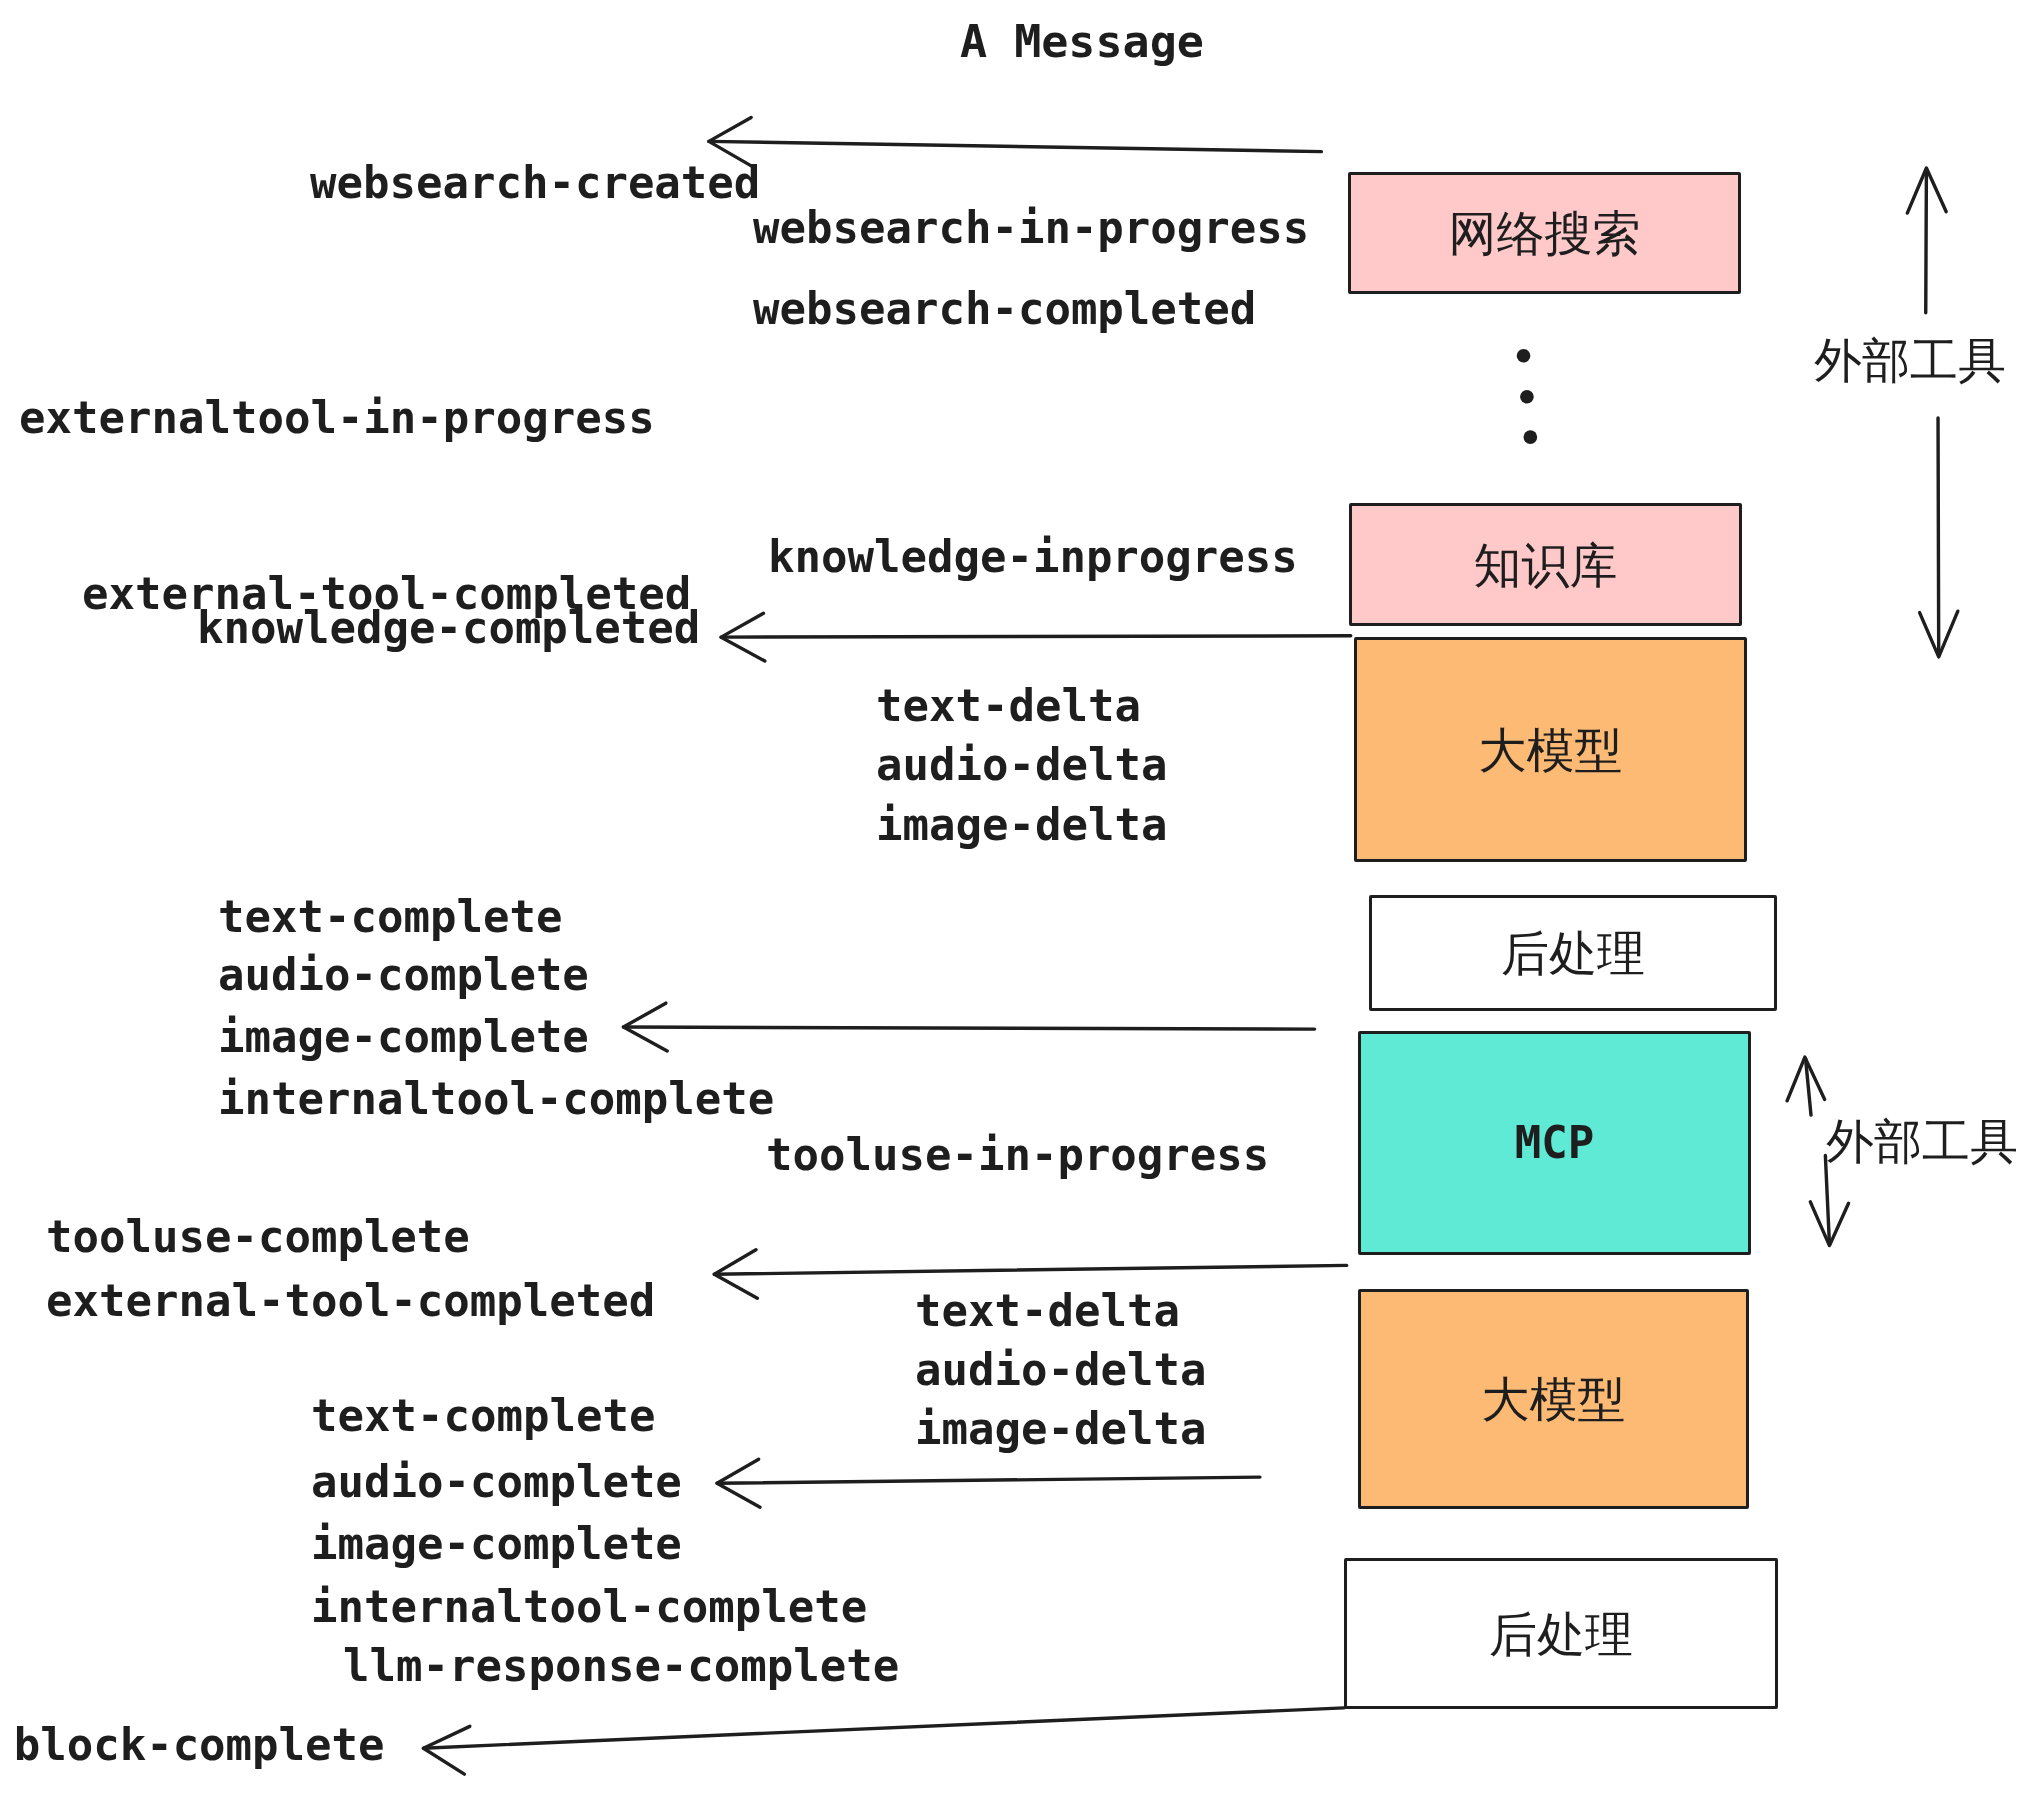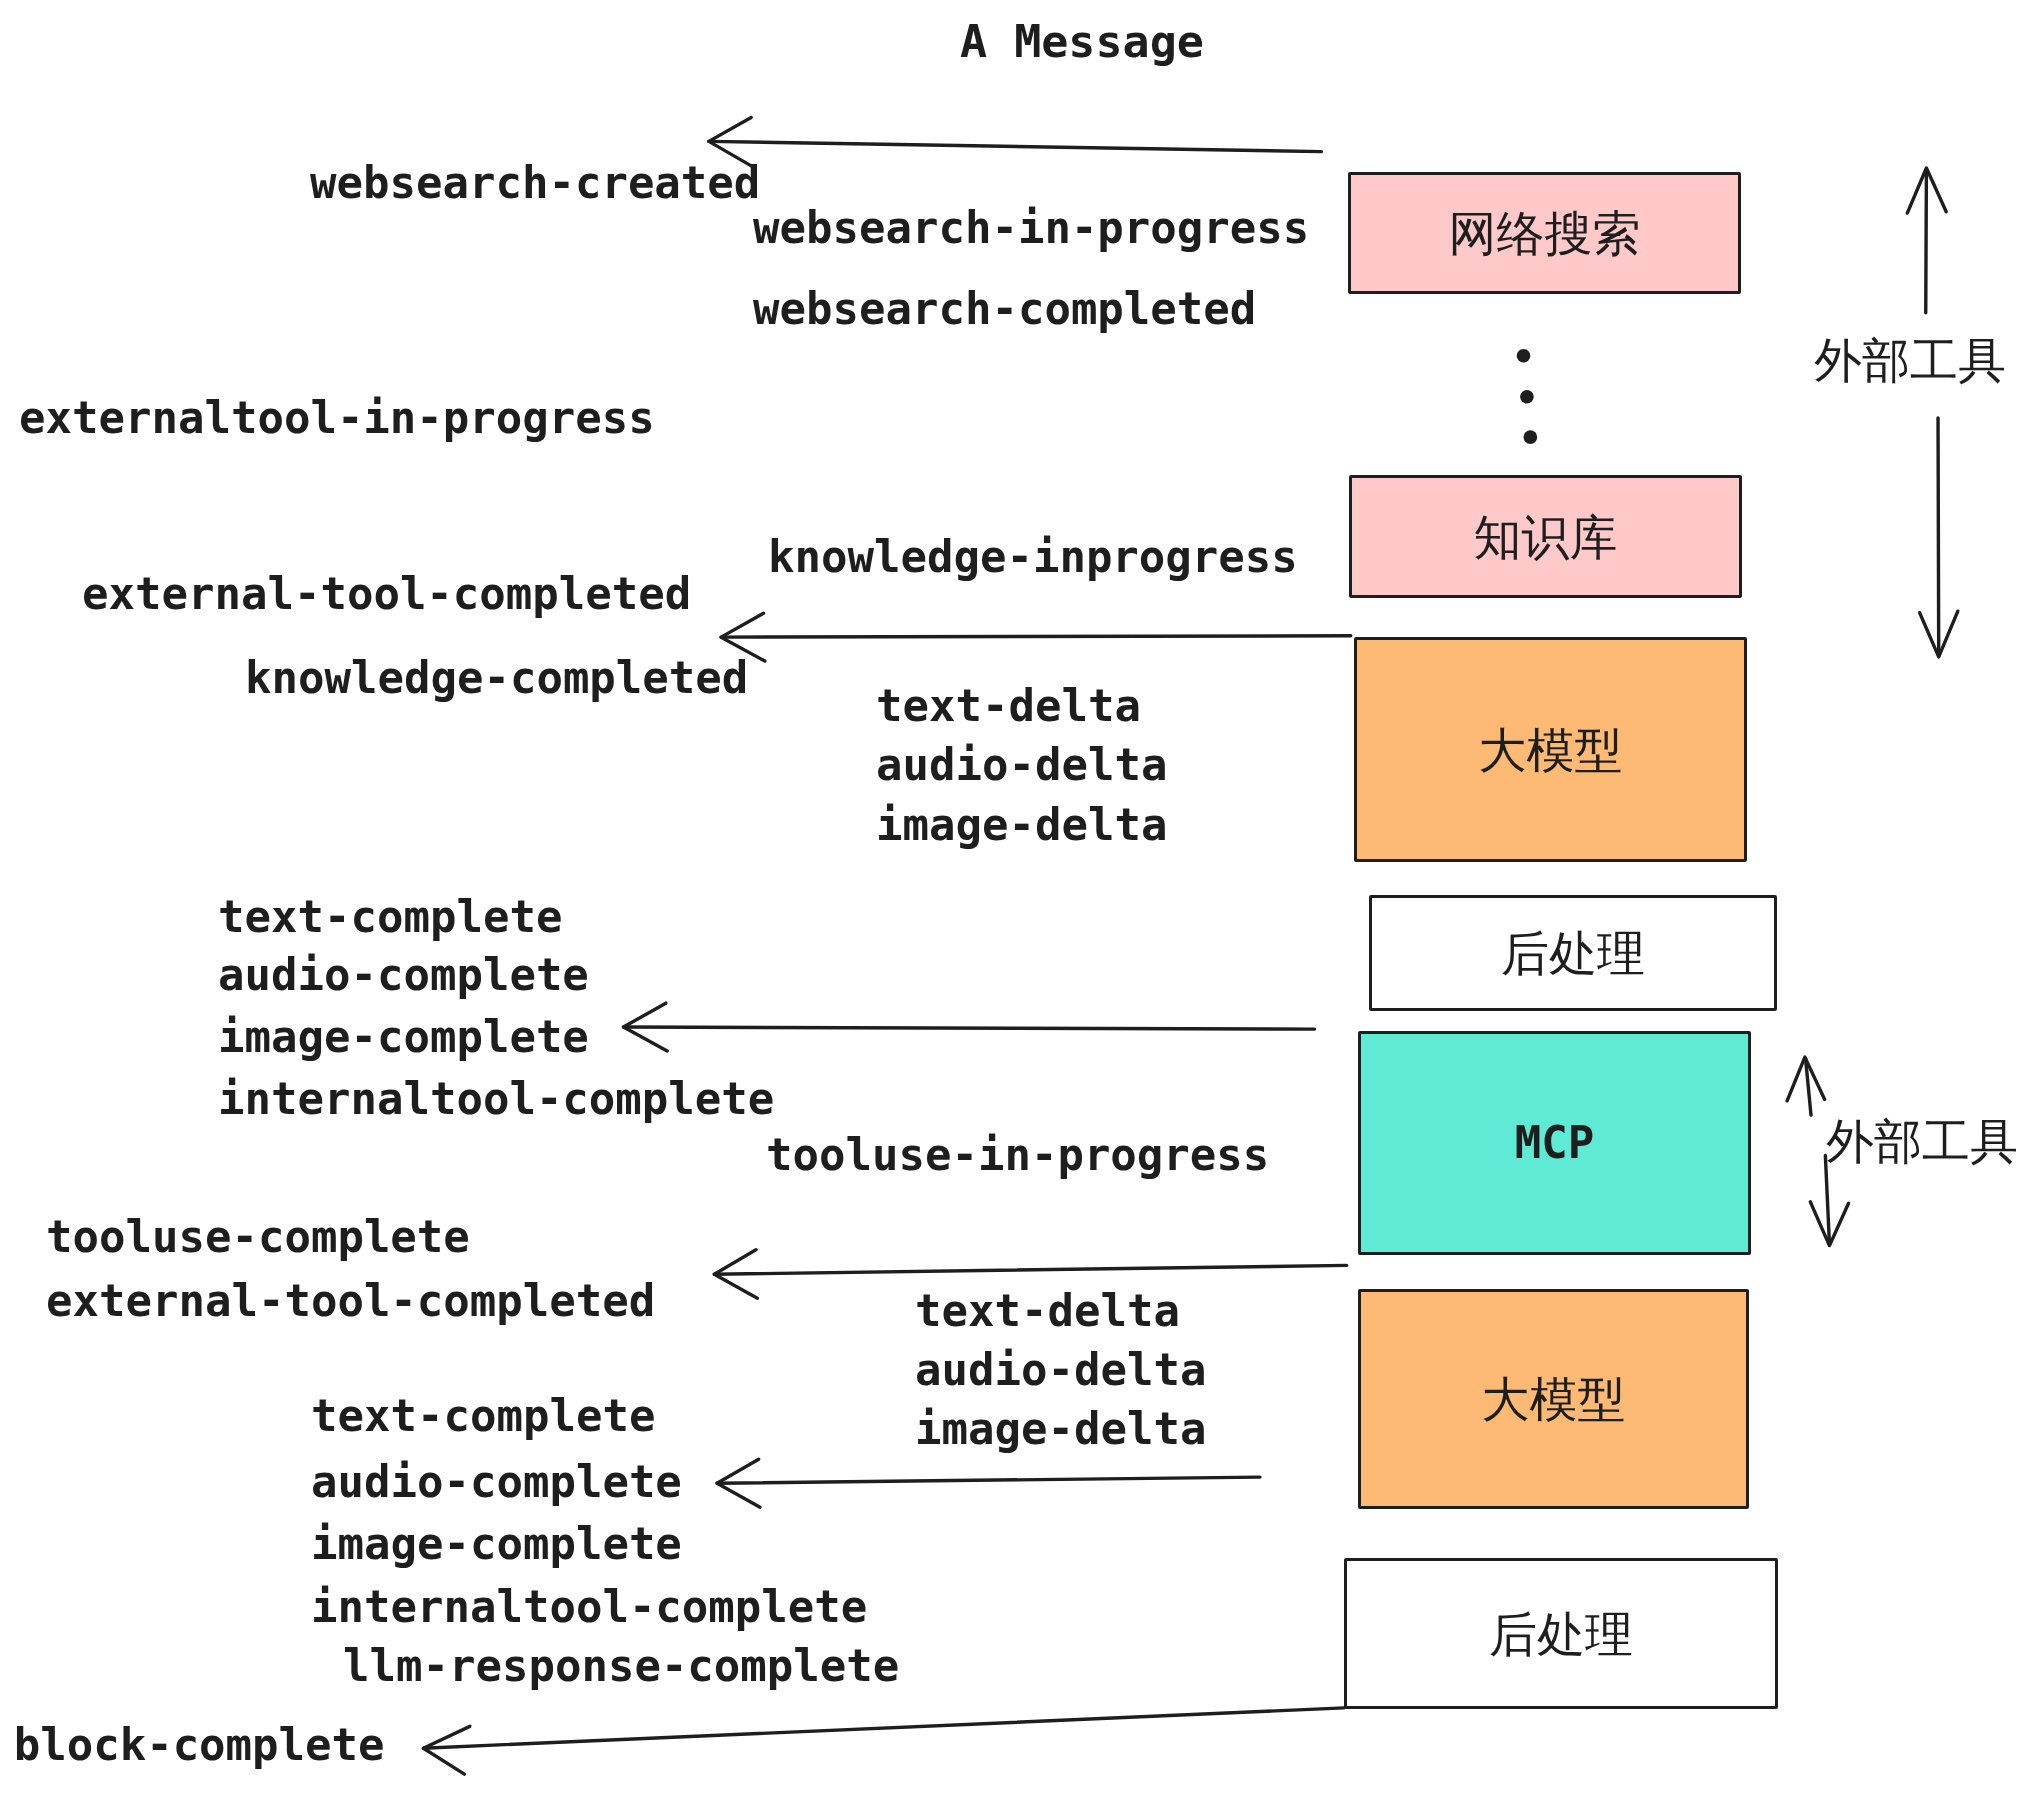--- a/index.html
+++ b/index.html
@@ -121,21 +121,21 @@
       <circle class="dot" cx="2236" cy="581" r="10"></circle>
       <circle class="dot" cx="2241" cy="640" r="10"></circle>
     </g>
   </svg>
 
   <div class="title" style="left:960px;top:19px;">A Message</div>
 
   <div class="box pink" style="left:1348px;top:172px;width:393px;height:122px;">
       <span>网络搜索</span>
     </div>
-  <div class="box pink" style="left:1349px;top:475px;width:393px;height:123px;">
+  <div class="box pink" style="left:1349px;top:503px;width:393px;height:123px;">
       <span>知识库</span>
     </div>
   <div class="box green" style="left:1354px;top:637px;width:393px;height:225px;">
       <span>大模型</span>
     </div>
   <div class="box white" style="left:1369px;top:895px;width:408px;height:116px;">
       <span>后处理</span>
     </div>
   <div class="box yellow mcp" style="left:1358px;top:1031px;width:393px;height:224px;">
       <span>MCP</span>
@@ -149,21 +149,21 @@
 
   <div class="side" style="left:1814px;top:336px;">外部工具</div>
   <div class="side" style="left:1826px;top:1117px;">外部工具</div>
 
   <div class="ev" style="left:310px;top:161px;">websearch-created</div>
   <div class="ev" style="left:753px;top:206px;">websearch-in-progress</div>
   <div class="ev" style="left:753px;top:287px;">websearch-completed</div>
   <div class="ev" style="left:19px;top:396px;">externaltool-in-progress</div>
   <div class="ev" style="left:768px;top:535px;">knowledge-inprogress</div>
   <div class="ev" style="left:82px;top:572px;">external-tool-completed</div>
-  <div class="ev" style="left:197px;top:656px;margin-left:48px;">knowledge-completed</div>
+  <div class="ev" style="left:197px;top:606px;">knowledge-completed</div>
   <div class="ev" style="left:876px;top:684px;">text-delta</div>
   <div class="ev" style="left:876px;top:743px;">audio-delta</div>
   <div class="ev" style="left:876px;top:803px;">image-delta</div>
   <div class="ev" style="left:218px;top:895px;">text-complete</div>
   <div class="ev" style="left:218px;top:953px;">audio-complete</div>
   <div class="ev" style="left:218px;top:1015px;">image-complete</div>
   <div class="ev" style="left:218px;top:1077px;">internaltool-complete</div>
   <div class="ev" style="left:766px;top:1133px;">tooluse-in-progress</div>
   <div class="ev" style="left:46px;top:1215px;">tooluse-complete</div>
   <div class="ev" style="left:46px;top:1279px;">external-tool-completed</div>

